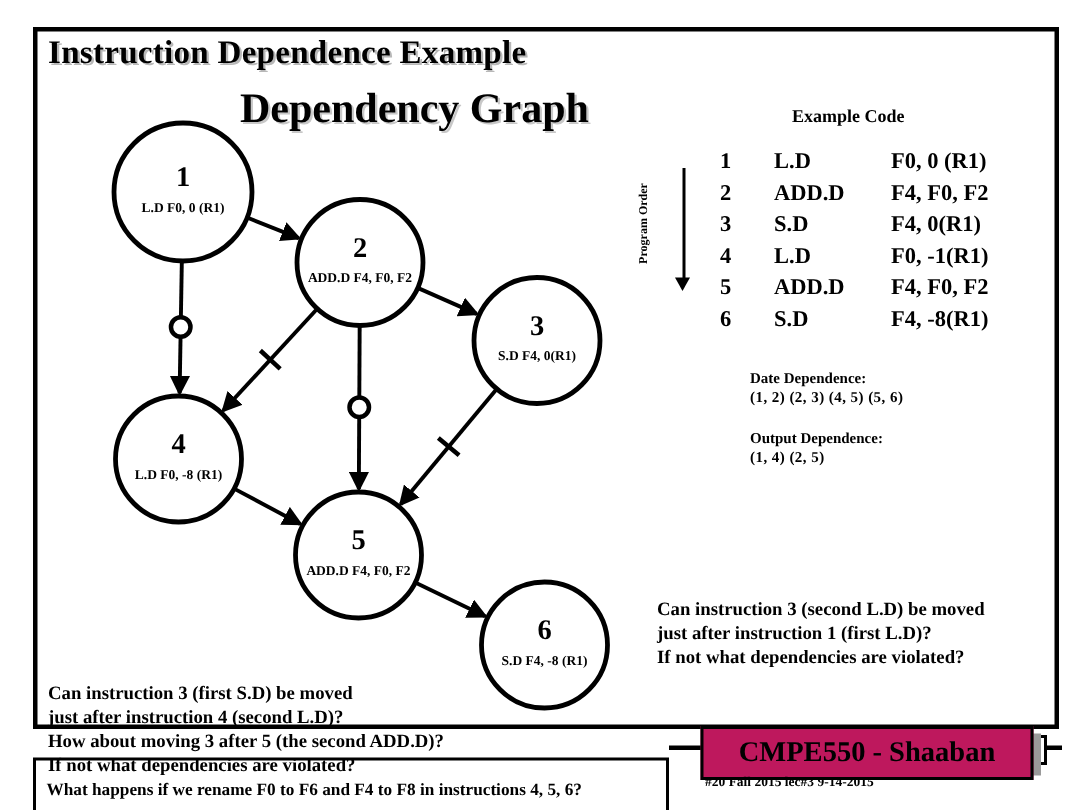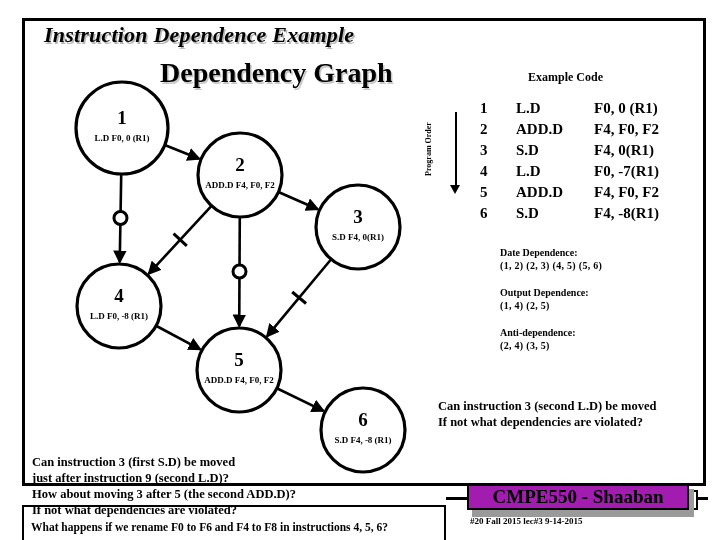--- a/index.html
+++ b/index.html
@@ -7,23 +7,23 @@
        font-family:"Liberation Serif",serif;color:#000;}
   #slide{position:relative;width:720px;height:540px;background:#fff;}
 
   
   .frame{position:absolute;left:22px;top:18px;width:684px;height:468px;
          border:3px solid #000;box-sizing:border-box;background:transparent;}
 
   .abs{position:absolute;}
 
   
-  .title1{left:44px;top:22px;font-size:22px;font-weight:bold;
+  .title1{left:32px;top:22px;font-size:22px;font-weight:bold;
           letter-spacing:.2px;white-space:nowrap;
-          text-shadow:1.5px 1.5px 0 #b8b8b8;font-style:italic;}
+          text-shadow:1.5px 1.5px 0 #b8b8b8;}
   .title2{left:160px;top:57px;font-size:28px;font-weight:bold;
           white-space:nowrap;text-shadow:1.5px 1.5px 0 #c8c8c8;}
 
   
   .codehead{left:528px;top:70px;font-size:12px;font-weight:bold;white-space:nowrap;}
   .codetable{left:480px;top:100px;font-size:15px;font-weight:bold;
              border-collapse:collapse;}
   .codetable td{padding:0 0 4px 0;white-space:nowrap;line-height:17px;}
   .c-num{width:36px;}
   .c-op{width:78px;}
@@ -54,21 +54,21 @@
   .q-right{left:438px;top:398px;}
 
   .q-bottom{left:22px;top:505px;width:424px;height:44px;
             border:2px solid #000;box-sizing:border-box;
             display:flex;align-items:center;padding-left:7px;
             font-size:11.5px;font-weight:bold;white-space:nowrap;}
 
   
   .foot-rule{left:446px;top:497px;width:262px;height:0;border-top:3px solid #000;}
   .badge-shadow{left:472px;top:489px;width:222px;height:28px;background:#9a9a9a;}
-  .badge{left:467px;top:484px;width:222px;height:26px;background:#a21caf;
+  .badge{left:467px;top:484px;width:222px;height:36px;background:#be185d;
          border:2px solid #000;box-sizing:border-box;
          display:flex;align-items:center;justify-content:center;
          font-size:19px;font-weight:bold;white-space:nowrap;}
   .badge-tab{left:689px;top:490px;width:9px;height:20px;background:#fff;
              border:2px solid #000;box-sizing:border-box;}
   .footnote{left:470px;top:516px;width:220px;text-align:left;
             font-size:9px;font-weight:bold;white-space:nowrap;}
 
   
   #graph{position:absolute;left:0;top:0;width:720px;height:540px;}
@@ -182,21 +182,21 @@
           <td class="c-args">F4, F0, F2</td>
         </tr>
         <tr>
           <td class="c-num">3</td>
           <td class="c-op">S.D</td>
           <td class="c-args">F4, 0(R1)</td>
         </tr>
         <tr>
           <td class="c-num">4</td>
           <td class="c-op">L.D</td>
-          <td class="c-args">F0, -7(R1)</td>
+          <td class="c-args">F0, -1(R1)</td>
         </tr>
         <tr>
           <td class="c-num">5</td>
           <td class="c-op">ADD.D</td>
           <td class="c-args">F4, F0, F2</td>
         </tr>
         <tr>
           <td class="c-num">6</td>
           <td class="c-op">S.D</td>
           <td class="c-args">F4, -8(R1)</td>
@@ -205,33 +205,30 @@
   </table>
 
   <div class="abs dep dep-data">
     <span class="hd">Date Dependence:</span>
     <span class="vals">(1, 2)   (2, 3)  (4, 5)    (5, 6)</span>
   </div>
   <div class="abs dep dep-out">
     <span class="hd">Output Dependence:</span>
     <span class="vals">(1, 4) (2, 5)</span>
   </div>
-  <div class="abs dep dep-anti">
-    <span class="hd">Anti-dependence:</span>
-    <span class="vals">(2, 4)   (3, 5)</span>
-  </div>
 
   <div class="abs q q-left" id="q-left">
       <div>Can instruction 3 (first S.D) be moved</div>
-      <div>just after instruction 9  (second L.D)?</div>
+      <div>just after instruction 4  (second L.D)?</div>
       <div>How about moving 3 after 5 (the second ADD.D)?</div>
       <div>If not what dependencies are violated?</div>
     </div>
   <div class="abs q q-right" id="q-right">
       <div>Can instruction 3 (second L.D) be moved</div>
+      <div>just after instruction 1 (first L.D)?</div>
       <div>If not what dependencies are violated?</div>
     </div>
 
   <div class="abs q-bottom">
     <span>What happens if we rename F0 to F6  and  F4 to F8 in instructions 4, 5, 6?</span>
   </div>
 
   <div class="abs foot-rule"></div>
   <div class="abs badge-tab"></div>
   <div class="abs badge-shadow"></div>

